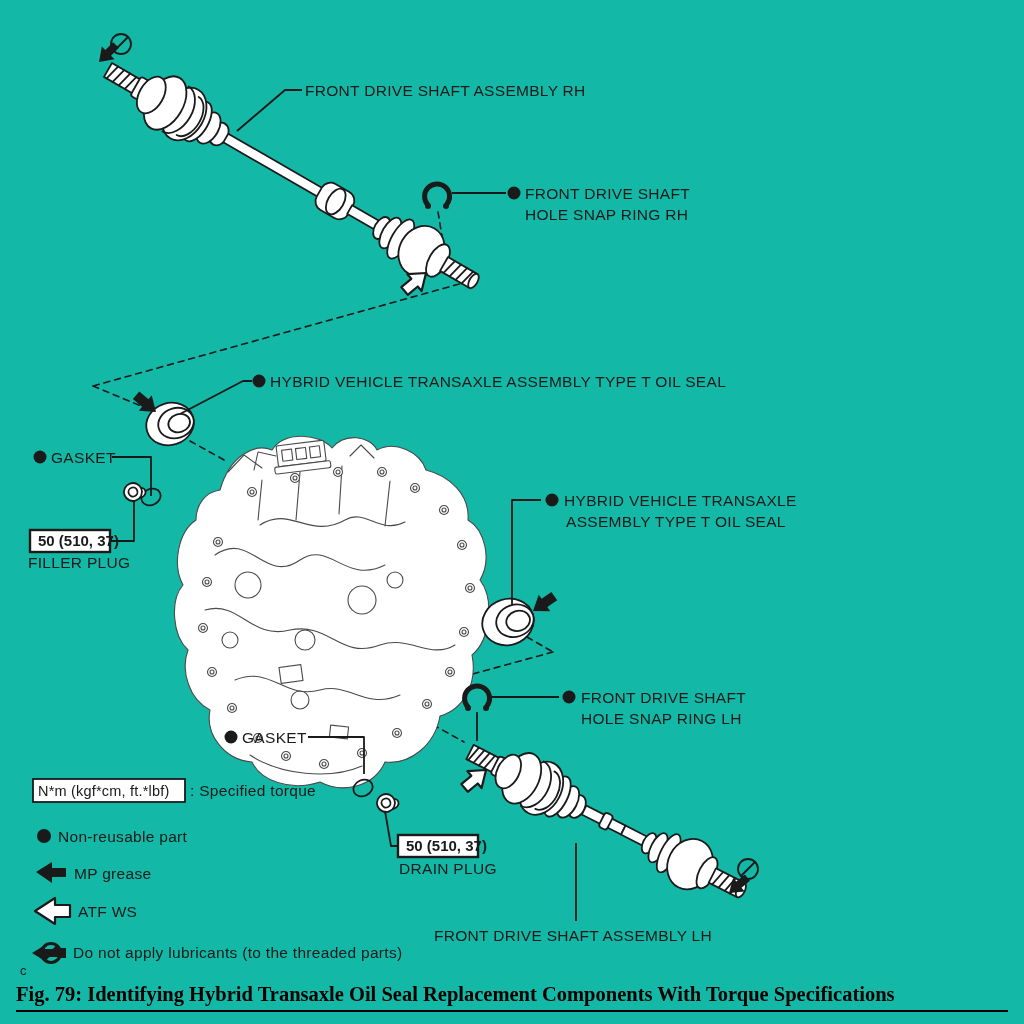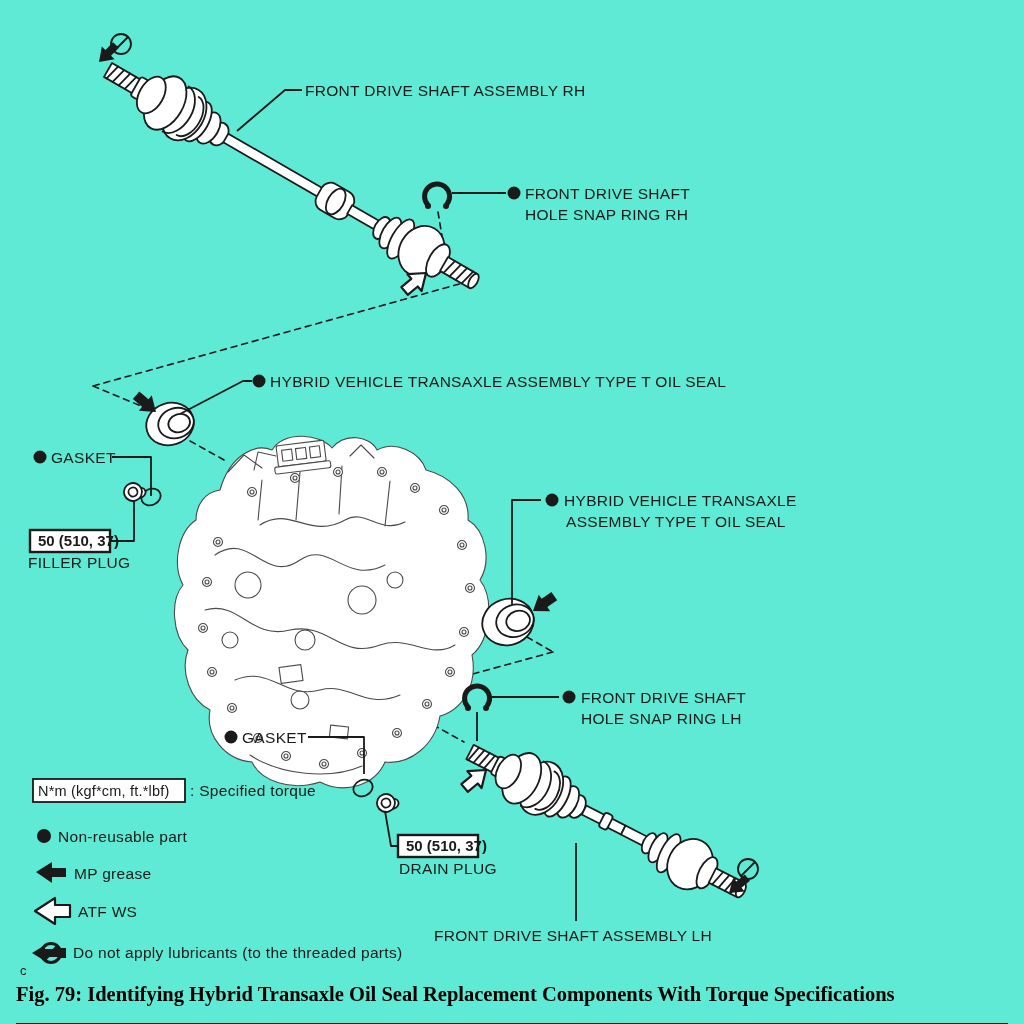--- a/index.html
+++ b/index.html
@@ -1,35 +1,35 @@
 <!DOCTYPE html>
 <html><head>
 <meta charset="utf-8">
 <style>
   html,body{margin:0;padding:0;background:#fff;}
-  .page{position:relative;width:1024px;height:1024px;background:#5eead4;overflow:hidden;
+  .page{position:relative;width:1024px;height:1024px;background:#14b8a6;overflow:hidden;
         font-family:"Liberation Sans",sans-serif;}
   svg text{fill:#1a1a1a;}
   .lbl{font-family:"Liberation Sans",sans-serif;font-size:15.5px;letter-spacing:.3px;}
   .lbl-b{font-family:"Liberation Sans",sans-serif;font-size:15px;font-weight:bold;}
   .lbl-s{font-family:"Liberation Sans",sans-serif;font-size:14.5px;letter-spacing:.2px;}
   .foot{font-family:"Liberation Sans",sans-serif;font-size:13px;}
   .art{stroke:#1a1a1a;fill:none;stroke-width:1.8;stroke-linejoin:round;stroke-linecap:round;}
   .artw{stroke:#1a1a1a;fill:#ffffff;stroke-width:1.8;stroke-linejoin:round;}
   .thin{stroke:#4a4a4a;fill:none;stroke-width:1.1;stroke-linejoin:round;stroke-linecap:round;}
   .thinw{stroke:#4a4a4a;fill:#ffffff;stroke-width:1.1;stroke-linejoin:round;}
   .dash{stroke:#1a1a1a;fill:none;stroke-width:1.6;stroke-dasharray:6 5;stroke-linecap:round;}
   .lead{stroke:#1a1a1a;fill:none;stroke-width:1.8;stroke-linejoin:round;}
   .bullet{fill:#1a1a1a;}
   .blkarrow{fill:#1a1a1a;stroke:none;}
   .whtarrow{fill:#ffffff;stroke:#1a1a1a;stroke-width:2.2;stroke-linejoin:round;}
   .ring{stroke:#1a1a1a;fill:none;stroke-width:5;stroke-linecap:round;}
   .caption{position:absolute;left:16px;top:983px;width:992px;
            font-family:"Liberation Serif",serif;font-weight:bold;font-size:20.5px;
-           color:#000;border-bottom:2.5px solid #000;padding-bottom:17px;white-space:nowrap;}
+           color:#000;border-bottom:2.5px solid #000;padding-bottom:4px;white-space:nowrap;}
 </style>
 </head>
 <body>
 
 <div class="page">
 <svg width="1024" height="980" viewBox="0 0 1024 980">
 
   <g>
     <path class="dash" d="M438,212 L446,260"></path>
     <path class="dash" d="M470,281 L93,386"></path>

